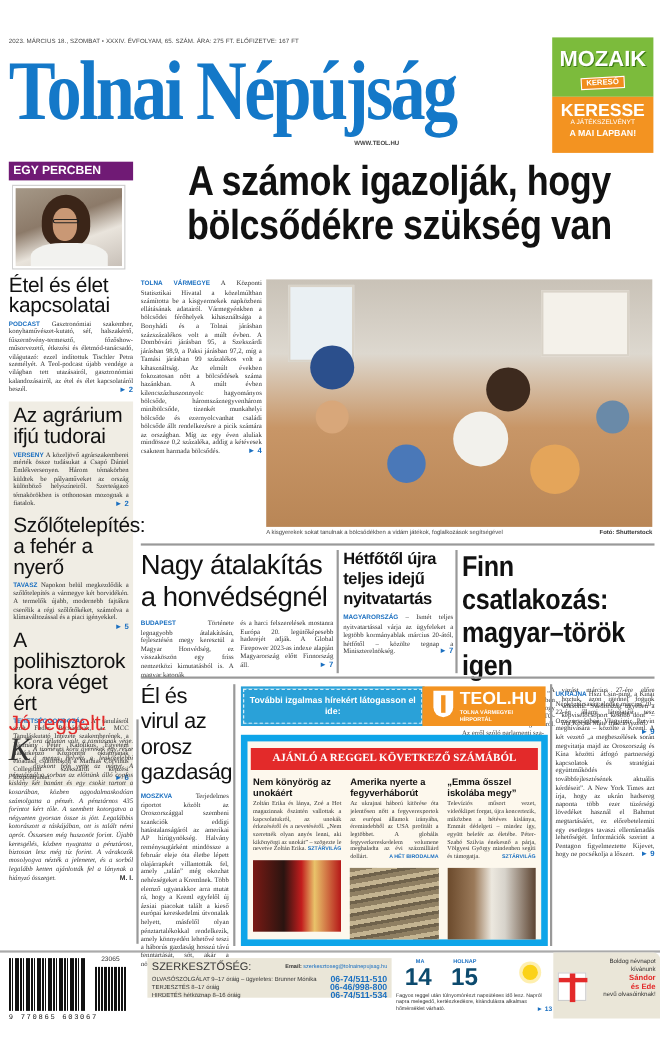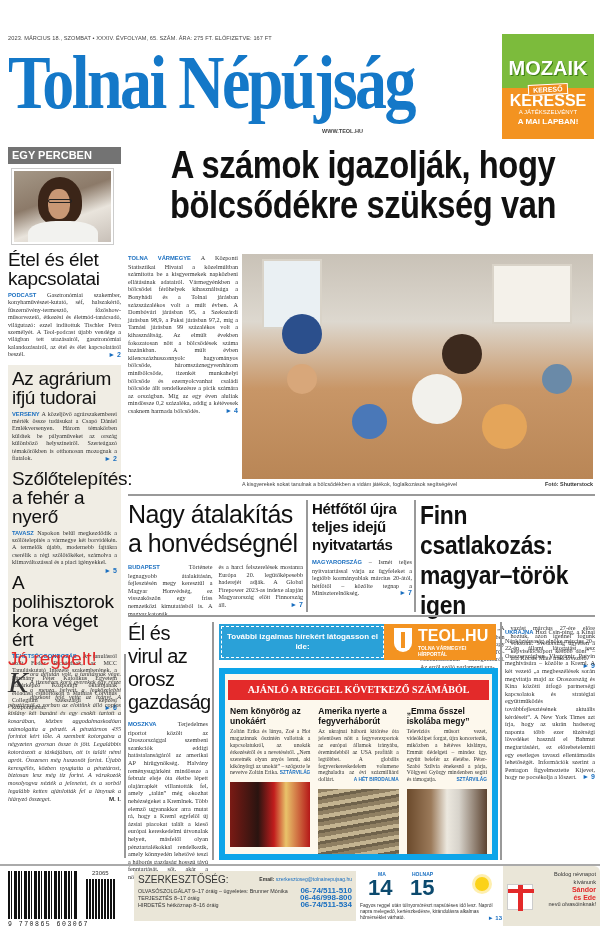--- a/index.html
+++ b/index.html
@@ -11,31 +11,31 @@
   .rule-v { position: absolute; width: 2px; background: #999; }
   .rule-h { position: absolute; height: 2px; background: #999; }
 
   
   #topmeta { left: 8px; top: 35px; font-size: 5.6px; color: #444; letter-spacing: 0.1px; }
   #masthead { left: 8px; top: 42px; font-family: "Liberation Serif", serif; color: #1478c8; font-size: 77px; font-weight: bold; letter-spacing: -3px; line-height: 80px; transform: scaleX(0.83); transform-origin: left top; }
   #weburl { left: 322px; top: 128px; font-size: 5.5px; color: #444; font-weight: bold; }
 
   
   #mozaik { left: 502px; top: 34px; width: 92px; height: 105px; }
-  #mozaik .green { height: 54px; background: #7cbb3c; text-align: center; padding-top: 24px; }
+  #mozaik .green { height: 54px; background: #7cbb3c; text-align: center; padding-top: 10px; }
   #mozaik .green .m1 { color: #fff; font-weight: bold; font-size: 20px; line-height: 20px; text-shadow: 1px 1px 0 #3e7c14; }
   #mozaik .green .m2 { display: inline-block; background: #f08c1c; color: #fff; font-size: 7px; font-weight: bold; padding: 1px 4px; border: 1px solid #fff; transform: rotate(-3deg); }
   #mozaik .orange { height: 51px; background: #f39321; text-align: center; color: #fff; padding-top: 6px; }
   #mozaik .orange .o1 { font-weight: bold; font-size: 16px; line-height: 14px; }
   #mozaik .orange .o2 { font-size: 6px; line-height: 9px; }
   #mozaik .orange .o3 { font-weight: bold; font-size: 8px; line-height: 9px; }
 
   
   #left { left: 8px; top: 147px; width: 113px; }
-  #egy-percben { background: #737373; color: #fff; font-weight: bold; font-size: 11px; padding: 2px 4px; height: 17px; }
+  #egy-percben { background: #701a75; color: #fff; font-weight: bold; font-size: 11px; padding: 2px 4px; height: 17px; }
   #portrait { margin-top: 5px; width: 101px; height: 75px; margin-left: 4px; border: 2px solid #fff; box-shadow: 0 0 0 1px #ccc; background: linear-gradient(160deg, #a59887 0%, #8c7a69 40%, #e9e4dc 65%, #c8c0b8 100%); position: relative; overflow: hidden; }
   #portrait .hair { position: absolute; left: 24px; top: 6px; width: 44px; height: 48px; background: #3b2518; border-radius: 50% 50% 40% 40%; }
   #portrait .face { position: absolute; left: 34px; top: 18px; width: 22px; height: 30px; background: #c99875; border-radius: 45%; }
   #portrait .shirt { position: absolute; left: 14px; top: 50px; width: 70px; height: 30px; background: #f2f2ef; border-radius: 40% 40% 0 0; }
   #portrait .glasses { position: absolute; left: 34px; top: 28px; width: 24px; height: 4px; border: 1px solid #222; border-radius: 2px; }
   .left-head { font-size: 19px; line-height: 19px; color: #111; letter-spacing: -0.3px; margin: 6px 0 4px 0; }
   .left-box { background: #f0ede4; padding: 2px 4px 3px 4px; }
   .left-body { font-size: 6.1px; line-height: 7.4px; color: #333; text-align: justify; font-family: "Liberation Serif", serif; }
 
   #jo-reggelt { left: 8px; top: 648px; width: 113px; }
@@ -83,21 +83,21 @@
 
   #orosz { left: 505px; top: 622px; width: 90px; }
 
   
   #footer-rule { left: 0; top: 864px; width: 600px; height: 2px; background: #aaa; }
   #barcode { left: 8px; top: 871px; width: 115px; height: 60px; }
   #barcode .bars { position: absolute; left: 0; top: 0; width: 70px; height: 48px; background: repeating-linear-gradient(90deg, #111 0 2px, #fff 2px 3px, #111 3px 4px, #fff 4px 6px, #111 6px 9px, #fff 9px 10px); }
   #barcode .bars2 { position: absolute; left: 78px; top: 8px; width: 30px; height: 40px; background: repeating-linear-gradient(90deg, #111 0 2px, #fff 2px 3px, #111 3px 5px, #fff 5px 6px); }
   #barcode .n1 { position: absolute; left: 84px; top: -1px; font-size: 6px; color: #333; }
   #barcode .n2 { position: absolute; left: 0; top: 50px; font-size: 6.5px; letter-spacing: 1.5px; font-family: "Liberation Mono", monospace; color: #222; }
-  #szerk { left: 134px; top: 871px; width: 222px; height: 50px; background: #eae6d8; padding: 3px 4px; }
+  #szerk { left: 134px; top: 871px; width: 222px; height: 36px; background: #eae6d8; padding: 3px 4px; }
   #szerk .t { font-size: 10px; color: #333; }
   #szerk .email { position: absolute; right: 4px; top: 5px; font-size: 5px; color: #333; }
   #szerk .email span { color: #1a6fc0; }
   #szerk .row { font-size: 5.4px; color: #333; line-height: 7px; position: relative; }
   #szerk .row .ph { position: absolute; right: 0; top: -1px; color: #1a6fc0; font-weight: bold; font-size: 8px; }
   #weather { left: 360px; top: 871px; width: 142px; height: 55px; }
   #weather .lbl { position: absolute; font-size: 5px; color: #1a6fc0; font-weight: bold; }
   #weather .num { position: absolute; font-size: 22px; line-height: 22px; font-weight: bold; color: #0c4a6e; }
   #weather .sun { position: absolute; left: 115px; top: 6px; width: 14px; height: 14px; background: #fbd219; border-radius: 50%; box-shadow: 0 0 0 3px rgba(251,210,25,0.35); }
   #weather .txt { position: absolute; left: 0; top: 32px; width: 142px; font-size: 4.8px; line-height: 6px; color: #333; }

